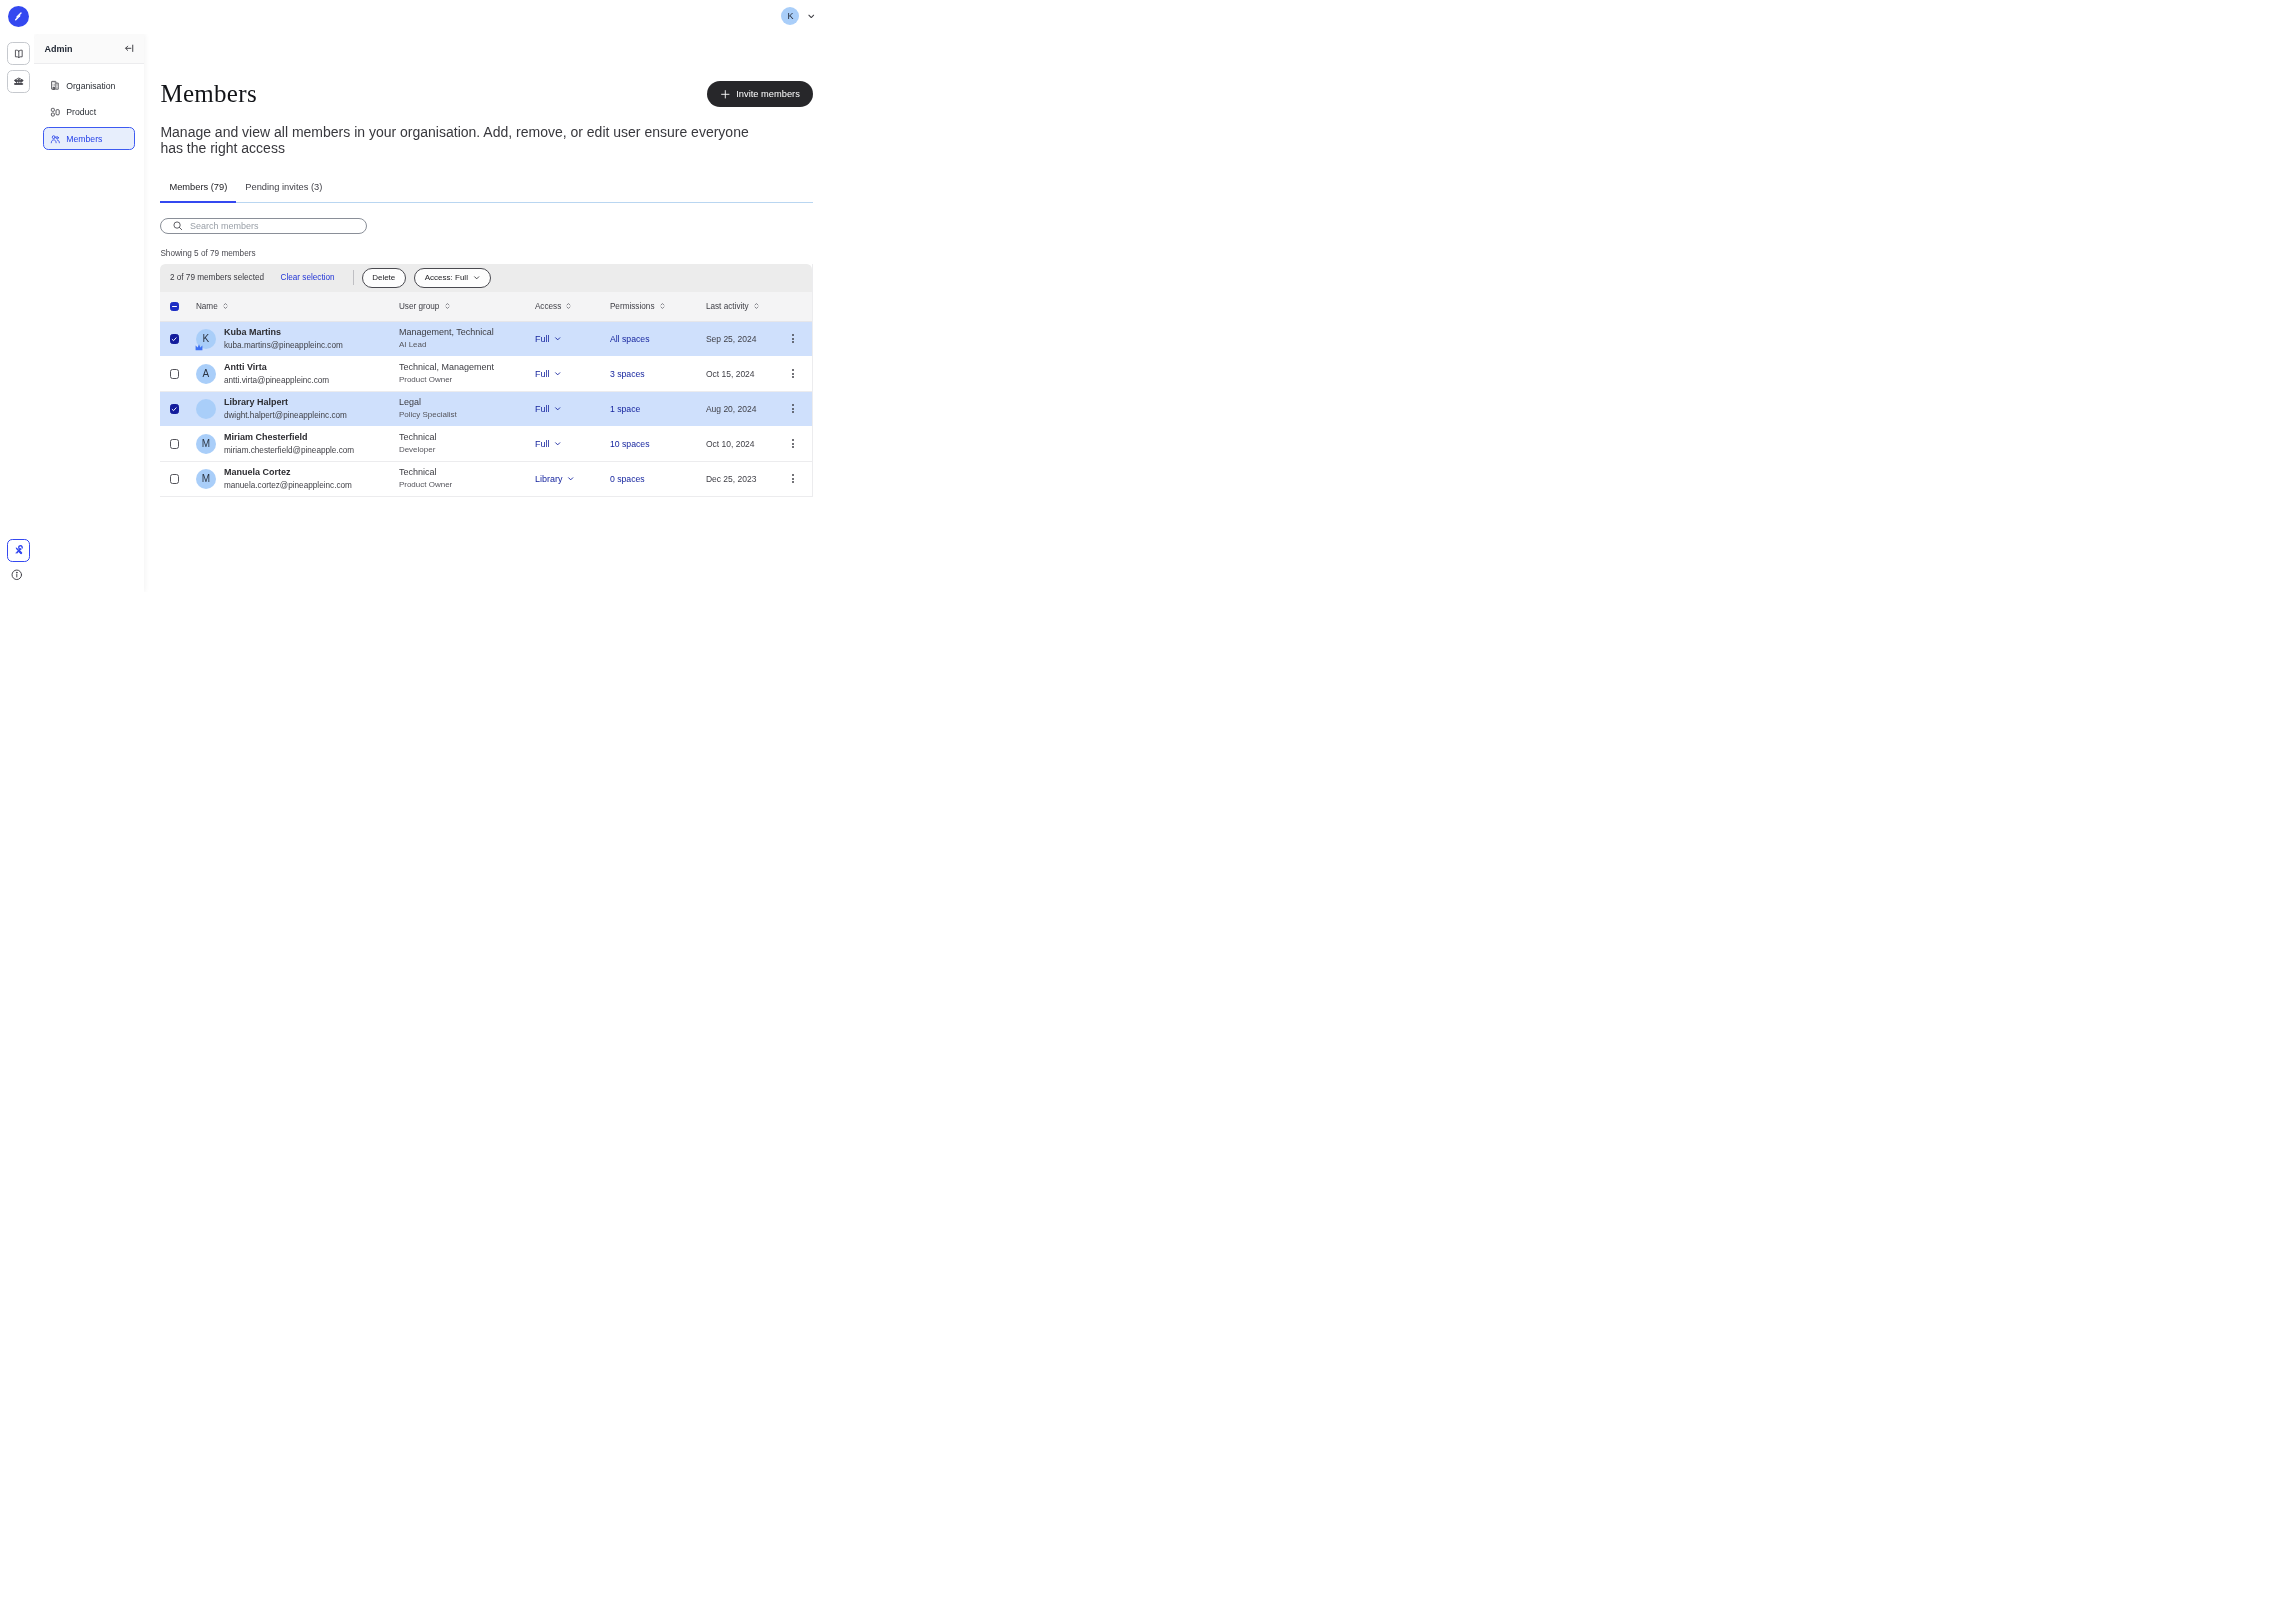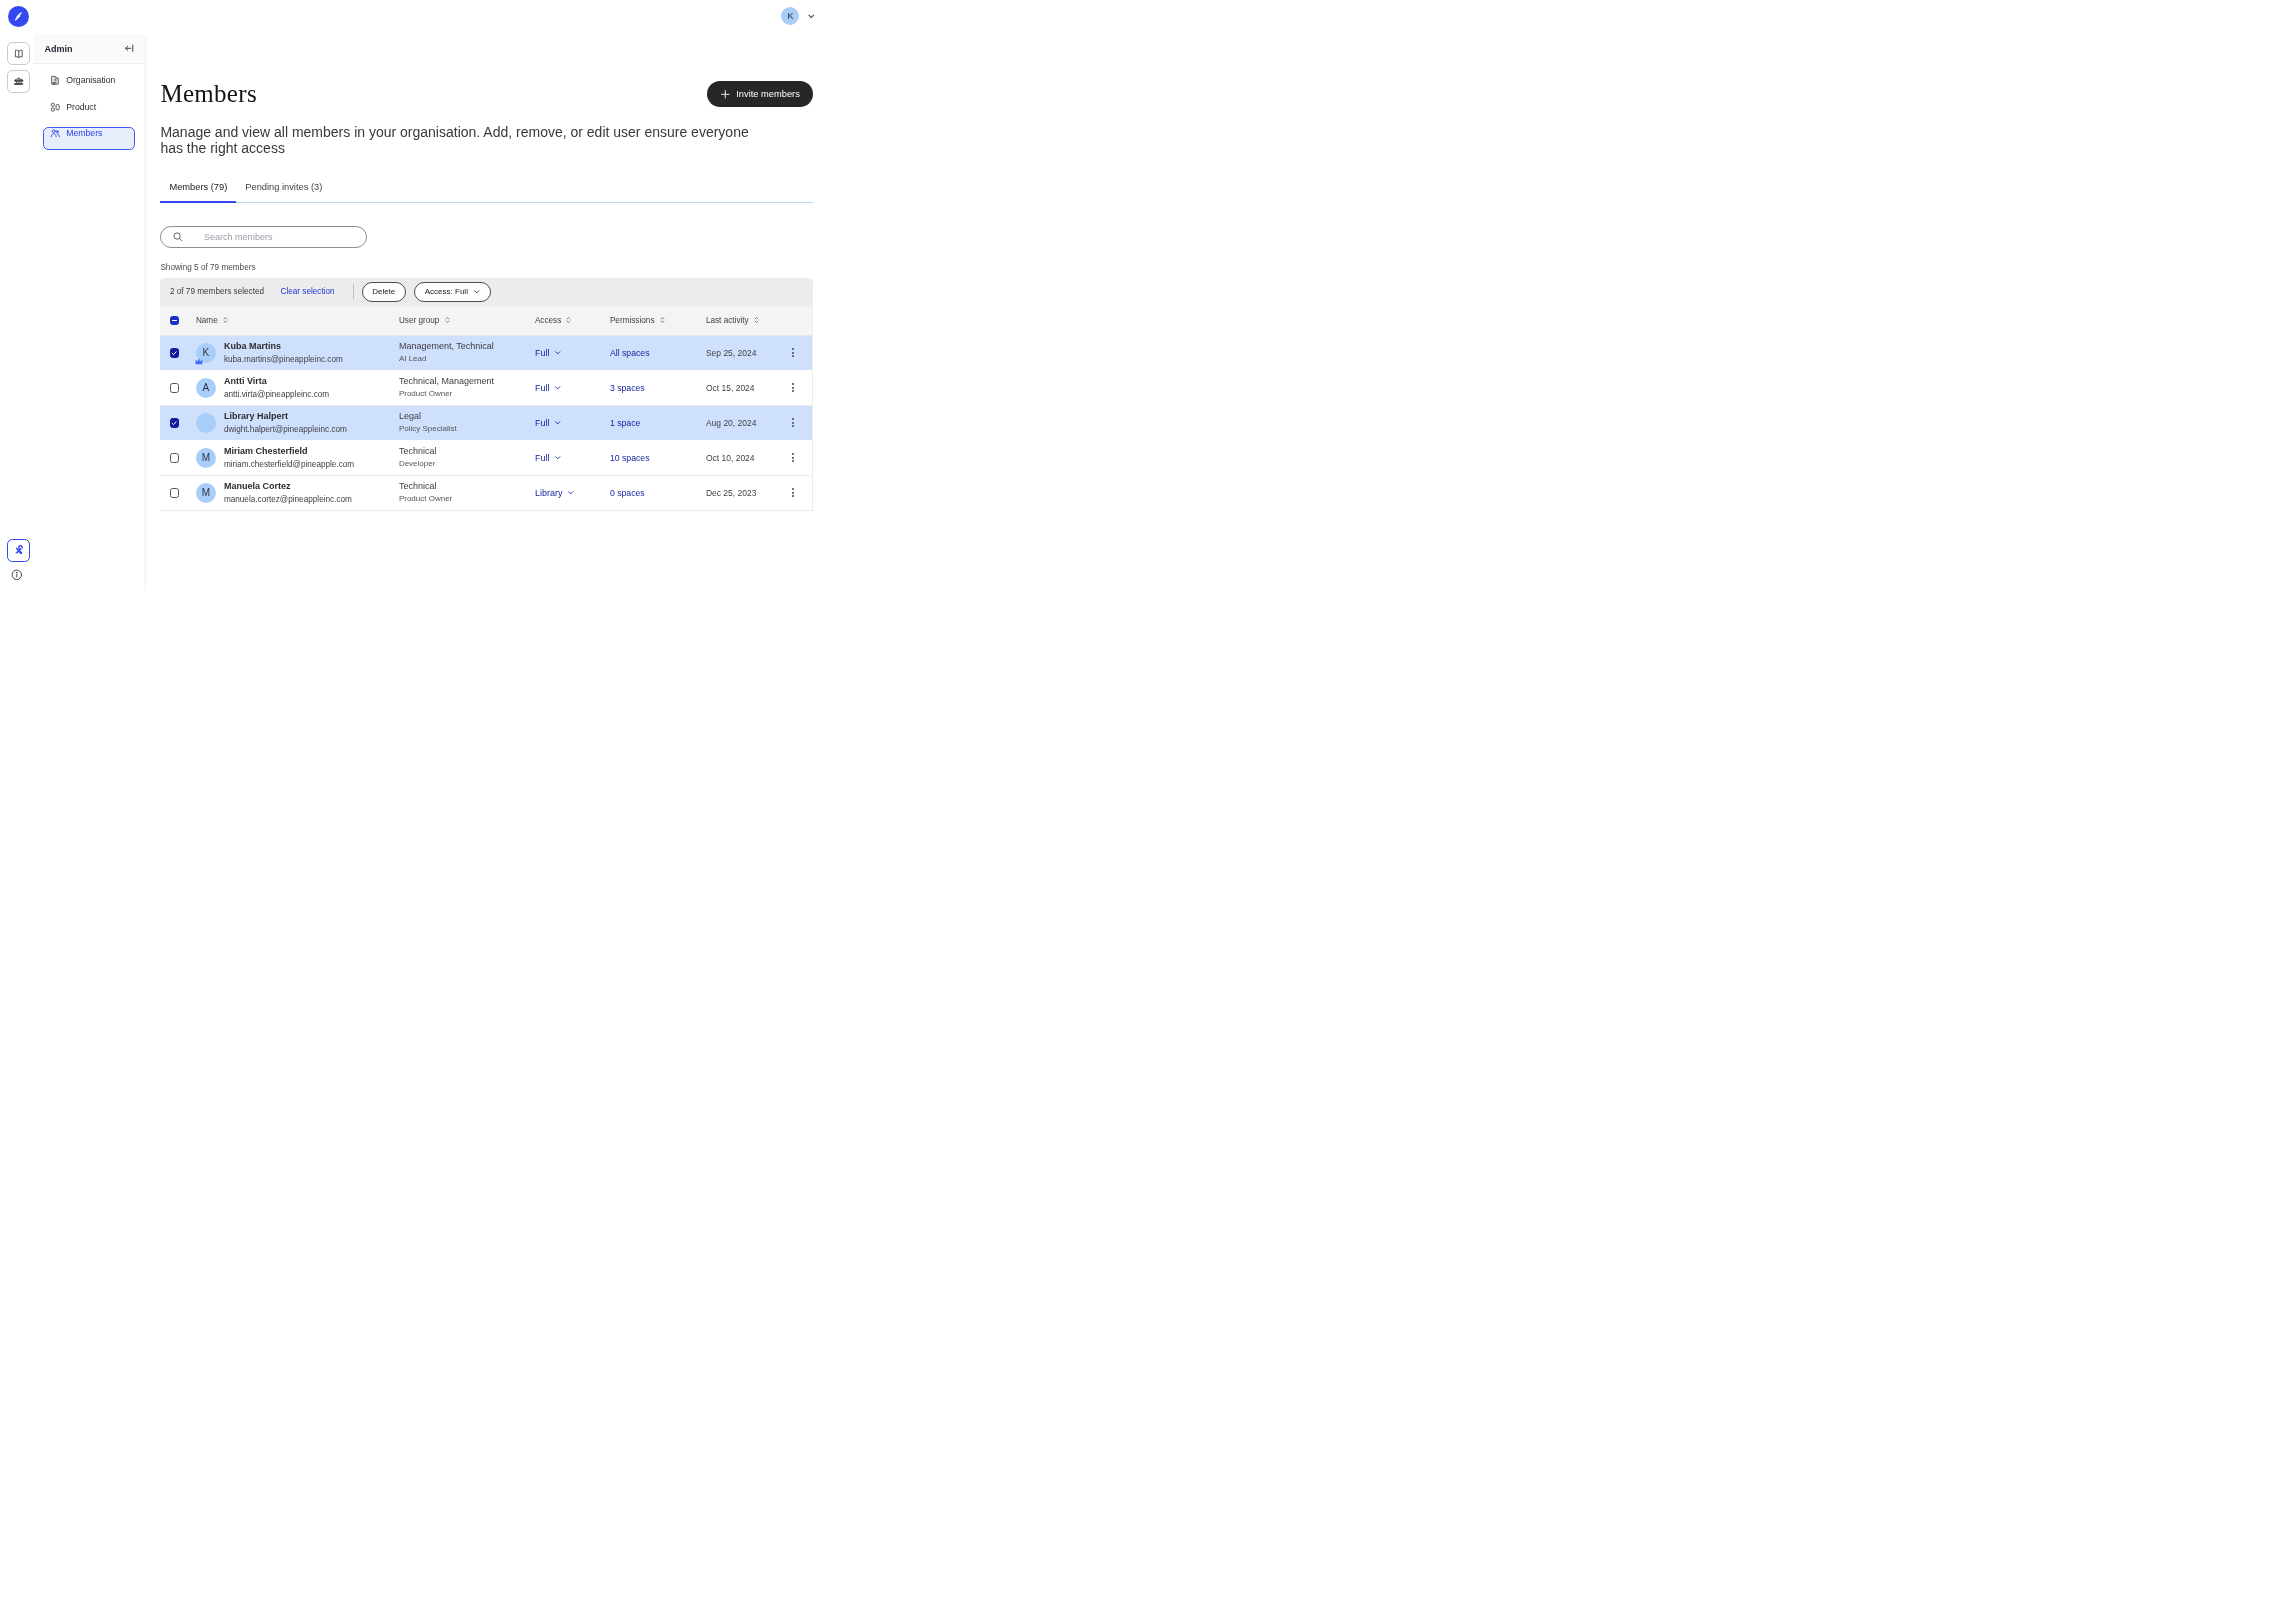--- a/index.html
+++ b/index.html
@@ -25,42 +25,42 @@
   .rail-info{position:absolute;left:11px;top:535px;width:11.6px;height:11.6px;cursor:pointer;}
   
   .sidebar{position:absolute;left:34px;top:34px;bottom:0;width:110px;background:#fff;
     border-top-left-radius:7.4px;box-shadow:0 0 6.3px rgba(0,0,0,.07);z-index:3;}
   .sidebar-header{height:30px;background:#fafafa;border-top-left-radius:7.4px;
     border-bottom:0.5px solid #ececee;display:flex;align-items:center;justify-content:space-between;
     padding:0 8.5px 0 10.6px;box-sizing:border-box;}
   .sidebar-title{font-size:9px;font-weight:700;color:#1d2430;}
   .collapse-btn{width:12.7px;height:12.7px;display:flex;align-items:center;justify-content:center;cursor:pointer;}
   .sidebar-items{padding:10px 9px;}
-  .side-item{display:flex;align-items:flex-start;gap:5.8px;height:21px;padding:0 5.8px;margin-bottom:3.7px;
+  .side-item{display:flex;align-items:center;gap:5.8px;height:21px;padding:0 5.8px;margin-bottom:3.7px;
     border:0.5px solid transparent;border-radius:5.3px;font-size:8.7px;color:#2b2f36;cursor:pointer;}
   .side-item .ic{display:flex;width:10.6px;height:10.6px;}
   .side-item.active{background:#e7eefc;border-color:#3d5af1;color:#2440e8;font-weight:500;}
   
   .main{position:absolute;left:144px;top:34px;right:0;bottom:0;background:#fff;
     padding:0 16px 0 16.4px;box-sizing:border-box;}
   h1.page-title{margin:43px 0 0 0;font-family:"Liberation Serif", serif;font-weight:500;
     font-size:25px;line-height:33px;color:#121418;letter-spacing:0.3px;}
   .invite-btn{position:absolute;top:47px;right:16px;height:26.4px;border-radius:13.7px;border:none;
     background:var(--invite-bg);color:#fff;font-size:9.3px;font-family:inherit;
     display:flex;align-items:center;gap:5.8px;padding:0 13.2px;cursor:pointer;}
   .page-desc{margin-top:13.7px;font-size:14px;color:#38383d;max-width:603px;}
   
   .tabs{margin-top:21px;display:flex;position:relative;border-bottom:1.1px solid var(--tab-line);height:25px;}
   .tab{padding:0 9px;display:flex;align-items:flex-start;padding-top:5.3px;font-size:9.3px;
     color:#3f3f46;cursor:pointer;position:relative;}
   .tab.active{color:#1a1a1e;}
   .tab.active::after{content:"";position:absolute;left:0;right:0;bottom:-1.6px;height:2.1px;background:var(--accent);}
   
-  .search-box{margin-top:23px;width:207px;height:22px;border:0.8px solid #8a8f98;border-radius:14.3px;
-    display:flex;align-items:center;gap:18px;padding:0 4.2px 0 11px;box-sizing:border-box;background:#fff;}
+  .search-box{margin-top:15px;width:207px;height:16px;border:0.8px solid #8a8f98;border-radius:14.3px;
+    display:flex;align-items:center;gap:4px;padding:0 4.2px 0 11px;box-sizing:border-box;background:#fff;}
   .search-box input{border:none;outline:none;flex:1;font-size:9px;font-family:inherit;color:#27272a;background:transparent;}
   .search-box input::placeholder{color:#9aa0a8;}
   .showing{margin-top:15.3px;font-size:8.2px;color:#4b4b52;}
   
   .sel-bar{margin-top:5.8px;height:28px;background:#ececec;border-radius:5.3px 5.3px 0 0;
     display:flex;align-items:center;padding:0 9.5px;box-sizing:border-box;}
   .sel-text{font-size:8.2px;color:#3a3a40;}
   .clear-link{font-size:8.2px;color:var(--clear-link);font-weight:500;margin-left:16.4px;cursor:pointer;}
   .sel-divider{width:0.5px;height:15px;background:#bfbfc3;margin:0 8.5px 0 18px;}
   .chip{height:19.6px;border:0.7px solid #4a4a50;border-radius:10px;background:#fdfdfd;

